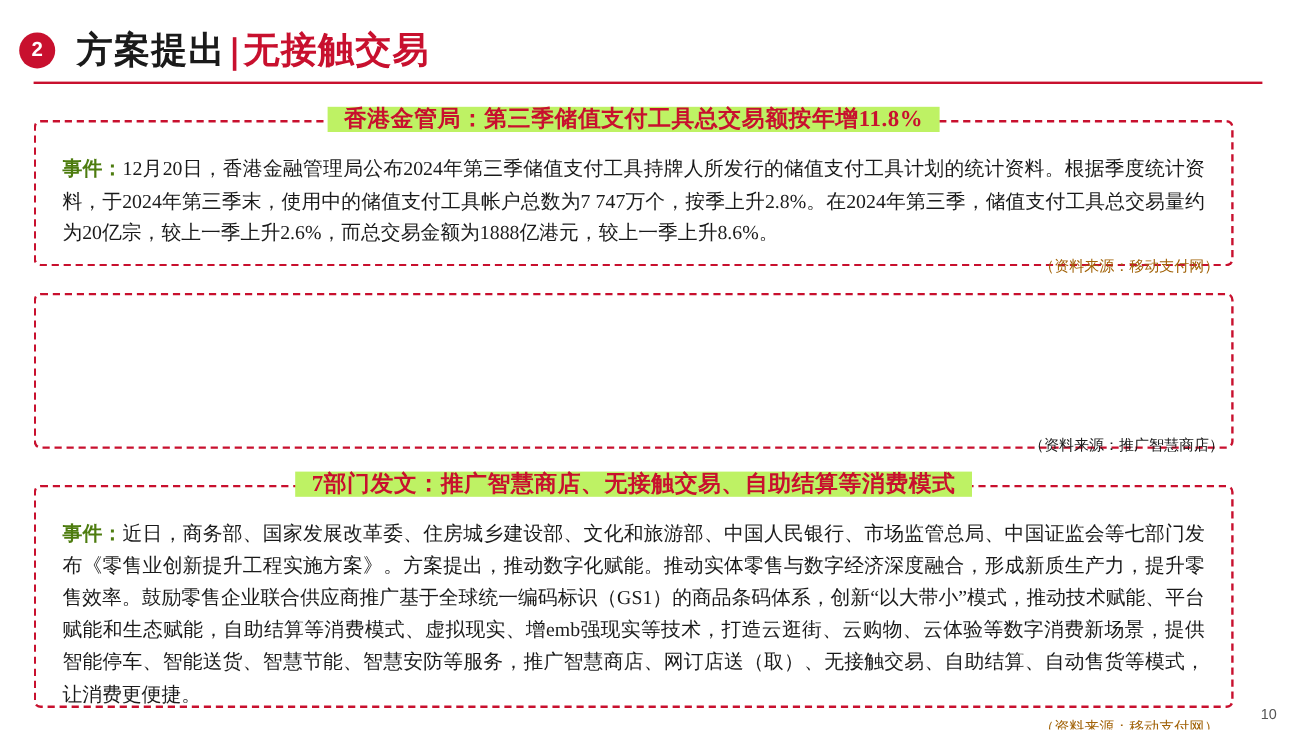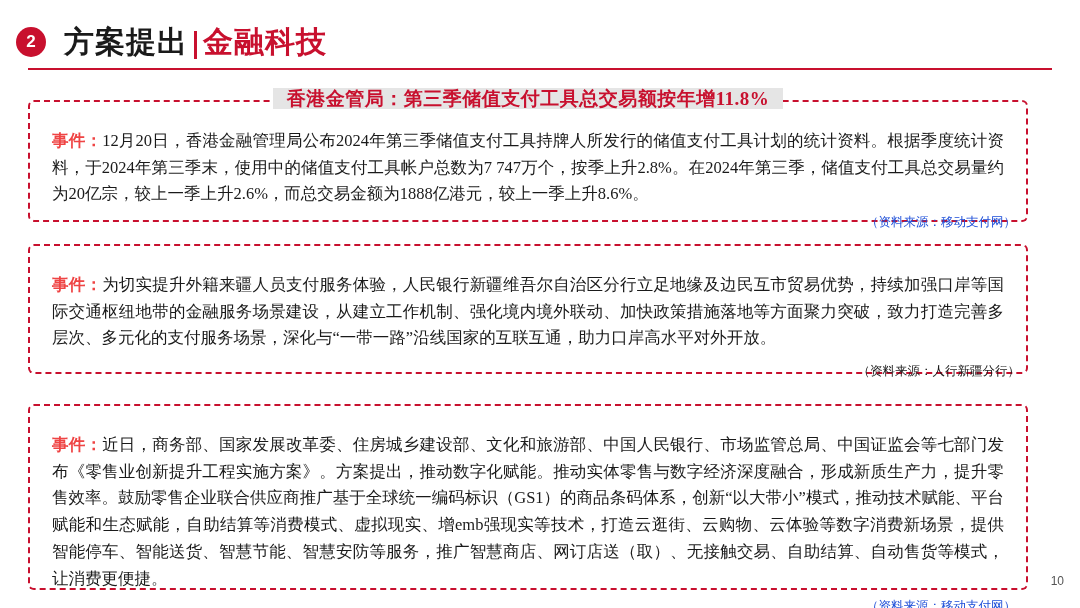--- a/index.html
+++ b/index.html
@@ -84,96 +84,96 @@
   }
   .card-title {
     position: absolute;
     left: 0;
     right: 0;
     top: -16px;
     text-align: center;
     pointer-events: none;
   }
   .card-title span {
-    background: #e5e5e5;
+    background: #bef264;
     padding: 0 14px;
     color: #C8102E;
     font-size: 19px;
     font-weight: bold;
     font-family: "Liberation Serif", "DejaVu Serif", serif;
     letter-spacing: 0.5px;
     white-space: nowrap;
     text-align: center;
   }
   .card-body {
     padding: 26px 22px 6px 22px;
     font-size: 16.5px;
     line-height: 1.62;
     color: #1a1a1a;
     text-align: justify;
   }
   .evt-label {
-    color: #ef4444;
+    color: #4d7c0f;
     font-weight: bold;
   }
   .source {
     text-align: right;
     font-size: 12.5px;
-    color: #1d4ed8;
+    color: #a16207;
     padding: 0 10px 7px 0;
   }
   .source-outside {
     position: absolute;
     right: 6px;
     font-size: 12.5px;
     color: #1a1a1a;
   }
 
   
   #card1 { top: 100px;  height: 122px; }
   #card2 { top: 244px;  height: 130px; }
   #card3 { top: 404px;  height: 186px; }
 
   .page-number {
     position: absolute;
     right: 16px;
-    bottom: 20px;
+    bottom: 6px;
     font-size: 12px;
     color: #555555;
     font-family: "Liberation Sans", sans-serif;
   }
 </style>
 </head>
 <body>
 
 <div class="header">
   <div class="header-badge">2</div>
   <div class="header-title">
-    <span>方案提出</span><span class="header-sep"></span><span class="header-sub">金融科技</span>
+    <span>方案提出</span><span class="header-sep"></span><span class="header-sub">无接触交易</span>
   </div>
 </div>
 <div class="header-rule"></div>
 
 <div class="card" id="card1">
   <div class="card-title">
     <span>香港金管局：第三季储值支付工具总交易额按年增11.8%</span>
   </div>
   <div class="card-body">
     <span class="evt-label">事件：</span><span>12月20日，香港金融管理局公布2024年第三季储值支付工具持牌人所发行的储值支付工具计划的统计资料。根据季度统计资料，于2024年第三季末，使用中的储值支付工具帐户总数为7 747万个，按季上升2.8%。在2024年第三季，储值支付工具总交易量约为20亿宗，较上一季上升2.6%，而总交易金额为1888亿港元，较上一季上升8.6%。</span>
   </div>
   <div class="source">（资料来源：移动支付网）</div>
 </div>
 
 <div class="card" id="card2">
-  <div class="card-body">
-    <span class="evt-label">事件：</span><span>为切实提升外籍来疆人员支付服务体验，人民银行新疆维吾尔自治区分行立足地缘及边民互市贸易优势，持续加强口岸等国际交通枢纽地带的金融服务场景建设，从建立工作机制、强化境内境外联动、加快政策措施落地等方面聚力突破，致力打造完善多层次、多元化的支付服务场景，深化与“一带一路”沿线国家的互联互通，助力口岸高水平对外开放。</span>
-  </div>
-  <div class="source-outside" style="bottom:-8px;">（资料来源：人行新疆分行）</div>
+  <div class="source-outside" style="bottom:-8px;">（资料来源：推广智慧商店）</div>
 </div>
 
 <div class="card" id="card3">
+  <div class="card-title">
+    <span>7部门发文：推广智慧商店、无接触交易、自助结算等消费模式</span>
+  </div>
   <div class="card-body">
     <span class="evt-label">事件：</span><span>近日，商务部、国家发展改革委、住房城乡建设部、文化和旅游部、中国人民银行、市场监管总局、中国证监会等七部门发布《零售业创新提升工程实施方案》。方案提出，推动数字化赋能。推动实体零售与数字经济深度融合，形成新质生产力，提升零售效率。鼓励零售企业联合供应商推广基于全球统一编码标识（GS1）的商品条码体系，创新“以大带小”模式，推动技术赋能、平台赋能和生态赋能，自助结算等消费模式、虚拟现实、增emb强现实等技术，打造云逛街、云购物、云体验等数字消费新场景，提供智能停车、智能送货、智慧节能、智慧安防等服务，推广智慧商店、网订店送（取）、无接触交易、自助结算、自动售货等模式，让消费更便捷。</span>
   </div>
   <div class="source">（资料来源：移动支付网）</div>
 </div>
 
 <div class="page-number">10</div>
 
 </body></html>

